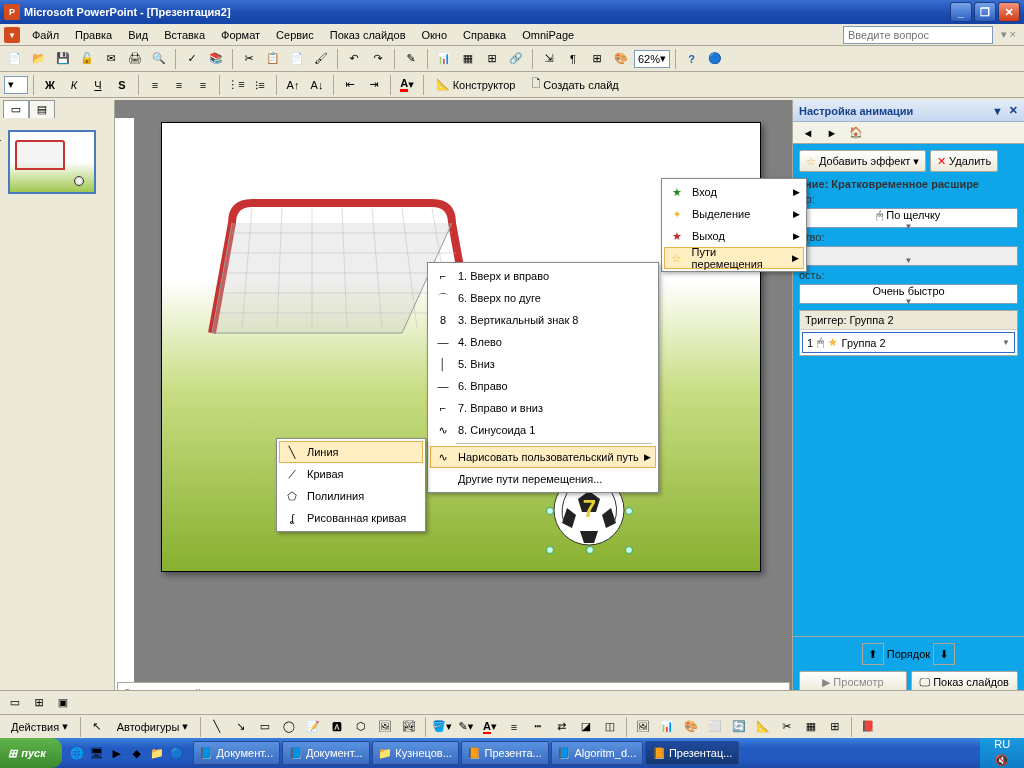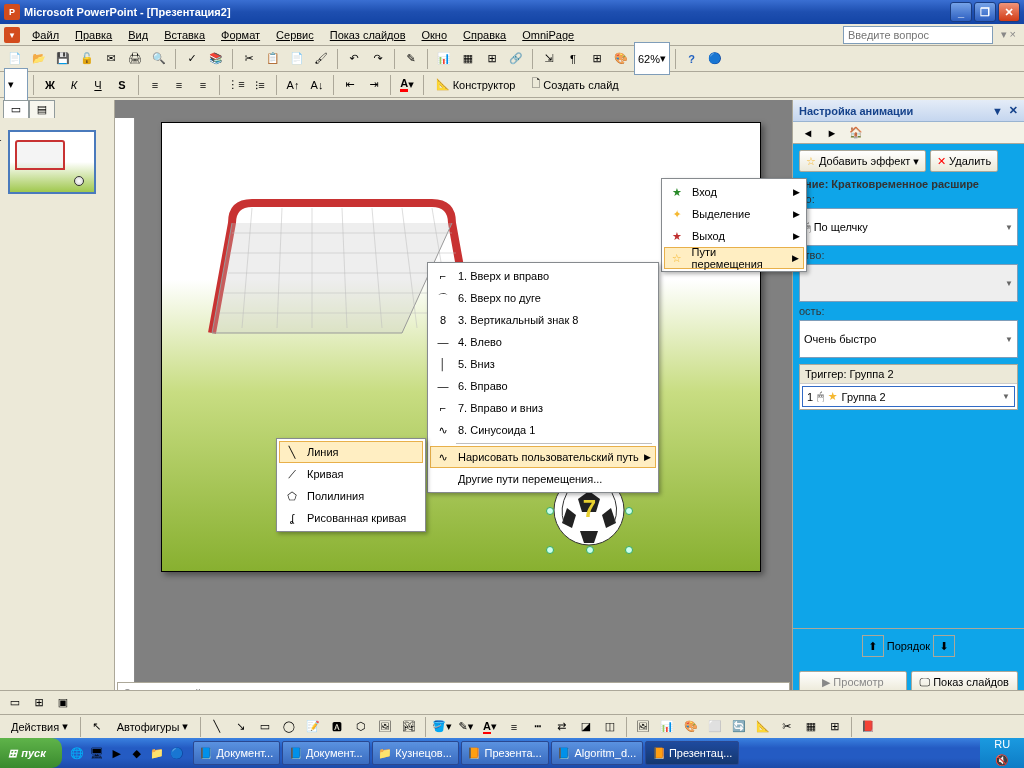--- a/index.html
+++ b/index.html
@@ -5,27 +5,27 @@
   * { box-sizing: border-box; margin: 0; padding: 0; font-family: Tahoma, sans-serif; font-size: 11px; }
   body { background: #ece9d8; width: 1024px; height: 768px; overflow: hidden; position: relative; }
   .titlebar { height: 24px; background: linear-gradient(#3a6fd2,#1e4fb0,#1344a5); color: #fff; display: flex; align-items: center; padding: 0 4px; }
   .titlebar .icon { width: 16px; height: 16px; background:#d34c1d; border-radius:2px; margin-right:4px; display:inline-flex;align-items:center;justify-content:center;color:#fff;font-weight:bold;font-size:9px;}
   .titlebar .title { flex: 1; font-weight: bold; }
   .winbtns { display:flex; gap:2px; }
   .winbtn { width:22px;height:20px;border:1px solid #1a3c80;border-radius:3px;display:flex;align-items:center;justify-content:center;font-weight:bold;color:#fff; }
   .winbtn.min, .winbtn.res { background:linear-gradient(#76a3e8,#2c5ec0); }
   .winbtn.close { background:linear-gradient(#f0957a,#d13b16); }
   .menubar { height:22px; background:#ece9d8; display:flex; align-items:center; padding:0 4px; border-bottom:1px solid #aca899; }
-  .menubar .mbtn { padding:2px 8px; cursor:default;text-decoration:underline; }
+  .menubar .mbtn { padding:2px 8px; cursor:default; }
   .qbox { margin-left:auto; margin-right:4px; }
   .qbox input { width:150px; height:18px; border:1px solid #7f9db9; padding:0 4px; color:#888; }
   .toolbar { height:26px; background:#ece9d8; border-bottom:1px solid #aca899; display:flex; align-items:center; padding:0 4px; gap:2px; }
   .tb { width:22px; height:22px; display:inline-flex; align-items:center; justify-content:center; border:1px solid transparent; }
   .sep { width:1px; height:20px; background:#aca899; margin:0 3px; }
-  .zoom { height:33px; border:1px solid #7f9db9; padding:0 3px; background:#fff; display:inline-flex;align-items:center; }
+  .zoom { height:18px; border:1px solid #7f9db9; padding:0 3px; background:#fff; display:inline-flex;align-items:center; }
   .fmt-toolbar { height:26px; background:#ece9d8; border-bottom:1px solid #aca899; display:flex; align-items:center; padding:0 4px; gap:2px; }
   .designbtn { height:20px; padding:0 6px; border:1px solid transparent; display:inline-flex; align-items:center; gap:3px; }
   
   .workarea { position:absolute; top:100px; left:0; right:0; bottom:48px; display:flex; }
   .viewbtns { position:absolute; left:3px; top:100px; display:flex; gap:0; z-index:5;}
   .vbtn { width:26px; height:18px; border:1px solid #919b9c; background:#f7f6ee; display:flex;align-items:center;justify-content:center; border-bottom:none;}
   .vbtn.active { background:#fff; }
   .thumb-panel { width:115px; background:#ece9d8; border-right:1px solid #aca899; padding-top:22px; }
   .thumb { margin:8px; position:relative; }
   .thumb .num { position:absolute; left:-12px; top:2px; font-size:10px; }
@@ -46,21 +46,21 @@
   .ball-num { position:absolute; left:50%; top:50%; transform:translate(-50%,-58%); font-size:24px; font-weight:bold; color:#e8d030; }
   
   .task-pane { width:232px; background:#0ea5e9; border-left:1px solid #aca899; display:flex; flex-direction:column; }
   .tp-header { height:22px; background:linear-gradient(#e4ecf7,#c5d6ef); display:flex; align-items:center; padding:0 6px; font-weight:bold; color:#15428b; border-bottom:1px solid #99b4d1; }
   .tp-header .x { margin-left:auto; cursor:pointer; }
   .tp-nav { height:22px; display:flex; align-items:center; padding:0 4px; gap:2px; border-bottom:1px solid #aca899; background:#f3f2e7;}
   .tp-body { padding:6px; flex:1; overflow:auto;}
   .tp-row { display:flex; gap:4px; margin-bottom:6px; }
   .tp-btn { height:22px; border:1px solid #aca899; background:linear-gradient(#fff,#ece9d8); padding:0 6px; display:inline-flex; align-items:center; gap:3px; border-radius:2px;}
   .tp-label { font-size:11px; color:#333; margin:3px 0;}
-  .tp-sel { width:100%; height:38px; border:1px solid #7f9db9; background:#fff; display:flex;align-items:center;padding:0 4px; justify-content:space-between;}
+  .tp-sel { width:100%; height:20px; border:1px solid #7f9db9; background:#fff; display:flex;align-items:center;padding:0 4px; justify-content:space-between;flex-direction:column;}
   .trigger-box { border:1px solid #aca899; background:#fff; margin-top:6px;}
   .trigger-hdr { background:#ece9d8; padding:3px 5px; border-bottom:1px solid #ccc;}
   .trigger-item { display:flex; align-items:center; padding:3px 4px; gap:4px; border:1px solid #316ac5; background:#fff; margin:2px;}
   .tp-bottom { padding:6px; border-top:1px solid #aca899;}
   
   .notes { position:absolute; left:117px; right:234px; bottom:48px; height:38px; background:#fff; border:1px solid #aca899; padding:4px 6px; color:#888;}
   
   .ctx { position:absolute; background:#fff; border:1px solid #868a8e; box-shadow:2px 2px 4px rgba(0,0,0,0.3); padding:2px; z-index:100;}
   .ctx.a { left:661px; top:178px; width:146px;}
   .ctx.b { left:427px; top:262px; width:232px;}
@@ -286,21 +286,21 @@
         <div class="trigger-item">
           <span>1</span>
           <span>🖱</span>
           <span class="star">★</span>
           <span>Группа 2</span>
           <span style="margin-left:auto" class="small-dd">▼</span>
         </div>
       </div>
     </div>
     <div class="tp-bottom">
-      <div style="text-align:center;margin-bottom:14px">
+      <div style="text-align:center;margin-bottom:6px">
         <span class="tb" style="border:1px solid #aca899">⬆</span>
         <span>Порядок</span>
         <span class="tb" style="border:1px solid #aca899">⬇</span>
       </div>
       <div class="tp-row">
         <span class="tp-btn" style="flex:1;justify-content:center;color:#888">▶ <span>Просмотр</span></span>
         <span class="tp-btn" style="flex:1;justify-content:center">🖵 <span>Показ слайдов</span></span>
       </div>
       <div style="margin-top:6px"><label><input type="checkbox" checked="" style=""> <span>Автопросмотр</span></label></div>
     </div>

